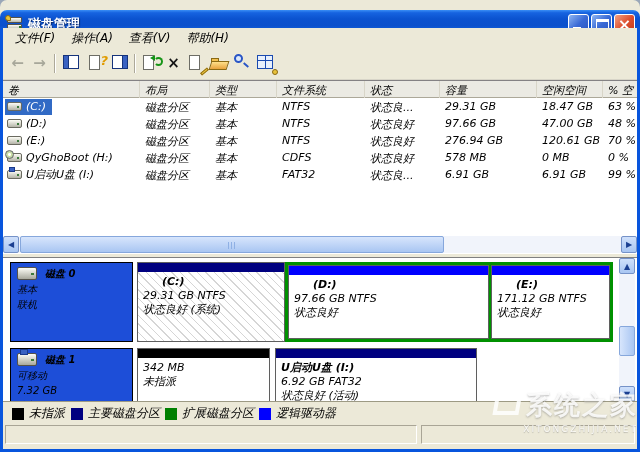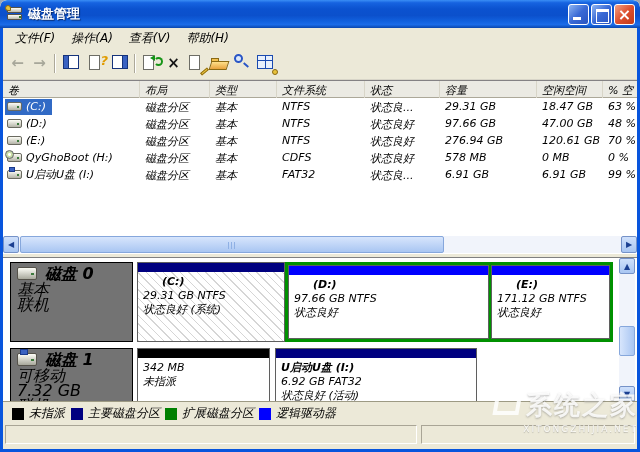--- a/index.html
+++ b/index.html
@@ -1,21 +1,21 @@
 <!DOCTYPE html>
 <html><head>
 <meta charset="utf-8">
 <style>
   * { margin:0; padding:0; box-sizing:border-box; }
   html,body { background:#9aa7b8; font-family:"DejaVu Sans","Liberation Sans",sans-serif; }
   .window { position:relative; width:640px; height:452px; overflow:hidden;
             background:#ECE9D8; border-radius:7px 7px 0 0; }
 
   
-  .titlebar { position:absolute; left:0; top:0; width:640px; height:28px;
+  .titlebar { position:absolute; left:0; top:10px; width:640px; height:28px;
     border-radius:7px 7px 0 0;
     background:linear-gradient(180deg,#3a8ef5 0%,#1663e0 10%,#0b52cf 32%,#0b50cc 55%,#1160dd 75%,#1b6ce8 88%,#0a46ad 100%);
     display:flex; align-items:center; }
   .app-icon { position:relative; width:16px; height:14px; margin:0 5px 0 7px; }
   .app-icon .d1,.app-icon .d2 { position:absolute; left:0; width:15px; height:6px;
     background:linear-gradient(180deg,#fdfdf6,#b9b9ad); border:1px solid #55524a; border-radius:1px; }
   .app-icon .d1{ top:0; } .app-icon .d2{ top:7px; }
   .app-icon .lamp{ position:absolute; right:2px; top:9px; width:2px; height:2px; background:#2f7a2f; }
   .app-icon .tool{ position:absolute; left:-2px; top:-2px; width:6px; height:6px; background:#e8c23a; border:1px solid #8a6914; border-radius:50% 50% 0 50%; }
   .title-text { color:#fff; font-weight:bold; font-size:13px; text-shadow:1px 1px 1px #0a2a6a; }
@@ -93,22 +93,22 @@
     background:linear-gradient(180deg,#d7e5fc,#a9c6f2); border:1px solid #86a7dc; border-radius:2px; }
   .hthumb::after{ content:""; position:absolute; left:50%; top:5px; width:8px; height:7px; margin-left:-4px;
     background:repeating-linear-gradient(90deg,#8fb0e4 0 1px,transparent 1px 3px); }
 
   .splitter { position:absolute; left:0; top:225px; width:634px; height:4px; background:#ECE9D8; border-top:1px solid #fff; }
 
   
   .diskpane { position:absolute; left:0; top:229px; width:634px; height:144px; background:#fff;
     border-top:1px solid #808080; overflow:hidden; }
   .disk-row { position:absolute; left:0; height:80px; width:634px; }
-  .disk-info { position:absolute; left:7px; top:0; width:123px; height:80px; background:#737373;
-    border:1px solid #000; padding:3px 0 0 6px; font-size:16px; line-height:15px; }
+  .disk-info { position:absolute; left:7px; top:0; width:123px; height:80px; background:#1d4ed8;
+    border:1px solid #000; padding:3px 0 0 6px; font-size:10px; line-height:15px; }
   .disk-info .head { display:flex; align-items:center; gap:8px; font-weight:bold; margin-bottom:1px; }
   .big-drive { position:relative; width:20px; height:13px; background:linear-gradient(180deg,#fdfdf6,#a8a89c);
     border:1px solid #55524a; border-radius:2px; flex:none; }
   .big-drive::after{ content:""; position:absolute; right:2px; top:5px; width:3px; height:2px; background:#3c7a3c; }
   .big-drive .usb-top{ left:2px; top:-5px; width:8px; height:6px; }
   .part-box { position:absolute; top:0; height:80px; background:#fff; border:1px solid #5f5f5f; }
   .part-bar { height:9px; width:100%; }
   .part-body { position:relative; height:69px; font-size:11px; line-height:14px; padding-top:3px; color:#000; }
   .part-body.hatch { background:repeating-linear-gradient(45deg, rgba(90,90,90,.25) 0 1px, transparent 1px 6px); }
   .pt-label { font-weight:bold; padding-left:24px; white-space:nowrap; overflow:hidden; }

